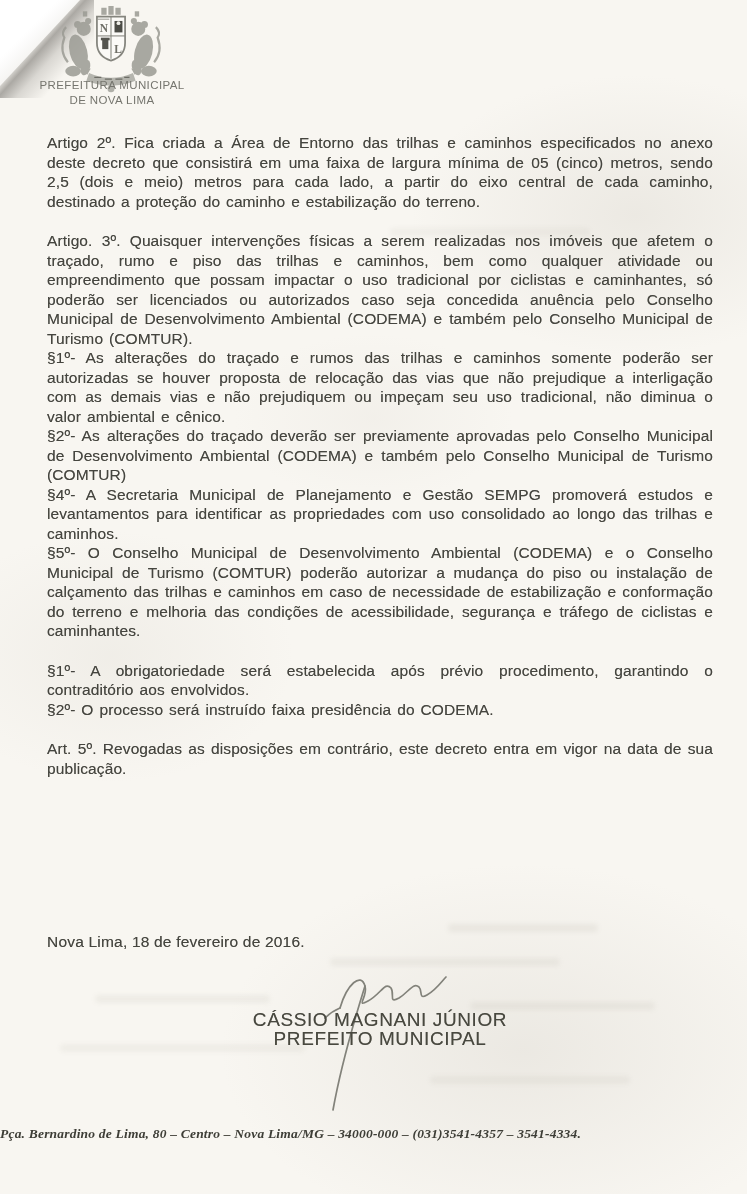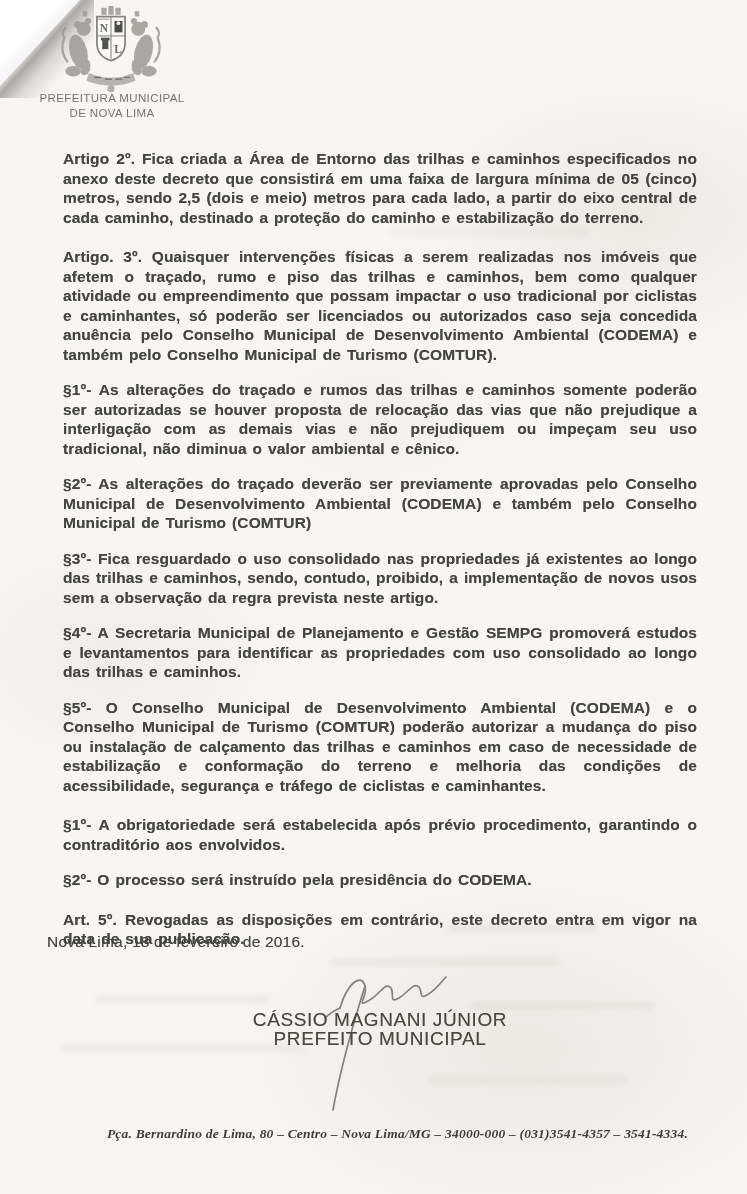--- a/index.html
+++ b/index.html
@@ -23,48 +23,48 @@
     position:absolute; top:-2px; left:-2px; width:96px; height:100px;
     background:linear-gradient(132deg, rgba(0,0,0,0) 40%, rgba(95,92,87,0.50) 48%, rgba(130,127,122,0.26) 58%, rgba(150,147,142,0) 73%);
   }
   .fold-flap {
     position:absolute; top:0; left:0; width:80px; height:86px;
     clip-path:polygon(0 0, 100% 0, 0 100%);
     background:linear-gradient(135deg, #ffffff 35%, #eceae6 68%, #c6c4bf 100%);
   }
   .emblem { position:absolute; left:52px; top:6px; width:118px; height:88px; filter:blur(0.3px); }
   .org {
-    position:absolute; left:18px; top:91px; width:188px;
+    position:absolute; left:18px; top:78px; width:188px;
     text-align:center; font-size:11.5px; line-height:15px;
     color:#75756e; letter-spacing:0.4px;
   }
   .body-text {
     position:absolute; left:47px; top:133px; width:666px;
     font-size:15.5px; line-height:19.5px;
     text-align:justify; word-spacing:1.5px; letter-spacing:0.1px;
     color:#45453f;
     text-shadow:0 0 0.35px rgba(70,70,64,0.55);
   }
-  .para { margin:16px;font-weight:bold; }
+  .para { margin:0; }
   .gap-after { margin-bottom:20px; }
   .date-line {
     position:absolute; top:933px; left:47px; width:666px;
     text-align:left; font-size:15.5px; letter-spacing:0.2px;
     text-shadow:0 0 0.35px rgba(70,70,64,0.55);
   }
   .sig-block {
     position:absolute; top:1010px; left:47px; width:666px;
     text-align:center; font-size:19px; line-height:19px;
     letter-spacing:0.6px; color:#48483f;
     text-shadow:0 0 0.35px rgba(70,70,64,0.5);
   }
   .signature-svg { position:absolute; left:285px; top:948px; width:190px; height:168px; }
   .footer-line {
     position:absolute; top:1126px; left:0; width:688px;
-    text-align:right;
+    text-align:left;
     font-family:"Liberation Serif","DejaVu Serif",serif;
     font-style:italic; font-weight:bold;
     font-size:13.5px; color:#3e3e37; letter-spacing:0.2px;
   }
   .ghost {
     position:absolute; height:8px; border-radius:4px;
     background:#8a8575; filter:blur(2.5px);
   }
   .emblem text { font-family:"Liberation Serif","DejaVu Serif",serif; }
 </style>
@@ -134,25 +134,24 @@
   <div class="org">
     <div>PREFEITURA MUNICIPAL</div>
     <div>DE NOVA LIMA</div>
   </div>
 
   <div class="body-text">
     <p class="para gap-after">Artigo 2º. Fica criada a Área de Entorno das trilhas e caminhos especificados no anexo deste decreto que consistirá em uma faixa de largura mínima de 05 (cinco) metros, sendo 2,5 (dois e meio) metros para cada lado, a partir do eixo central de cada caminho, destinado a proteção do caminho e estabilização do terreno.</p>
     <p class="para">Artigo. 3º. Quaisquer intervenções físicas a serem realizadas nos imóveis que afetem o traçado, rumo e piso das trilhas e caminhos, bem como qualquer atividade ou empreendimento que possam impactar o uso tradicional por ciclistas e caminhantes, só poderão ser licenciados ou autorizados caso seja concedida anuência pelo Conselho Municipal de Desenvolvimento Ambiental (CODEMA) e também pelo Conselho Municipal de Turismo (COMTUR).</p>
     <p class="para">§1º- As alterações do traçado e rumos das trilhas e caminhos somente poderão ser autorizadas se houver proposta de relocação das vias que não prejudique a interligação com as demais vias e não prejudiquem ou impeçam seu uso tradicional, não diminua o valor ambiental e cênico.</p>
     <p class="para">§2º- As alterações do traçado deverão ser previamente aprovadas pelo Conselho Municipal de Desenvolvimento Ambiental (CODEMA) e também pelo Conselho Municipal de Turismo (COMTUR)</p>
-    <p class="para">§3º- Fica resguardado o uso consolidado nas propriedades já existentes ao longo das trilhas e caminhos, sendo, contudo, proibido, a implementação de novos usos sem a observação da regra prevista neste artigo.</p>
     <p class="para">§4º- A Secretaria Municipal de Planejamento e Gestão SEMPG promoverá estudos e levantamentos para identificar as propriedades com uso consolidado ao longo das trilhas e caminhos.</p>
     <p class="para gap-after">§5º- O Conselho Municipal de Desenvolvimento Ambiental (CODEMA) e o Conselho Municipal de Turismo (COMTUR) poderão autorizar a mudança do piso ou instalação de calçamento das trilhas e caminhos em caso de necessidade de estabilização e conformação do terreno e melhoria das condições de acessibilidade, segurança e tráfego de ciclistas e caminhantes.</p>
     <p class="para">§1º- A obrigatoriedade será estabelecida após prévio procedimento, garantindo o contraditório aos envolvidos.</p>
-    <p class="para gap-after">§2º- O processo será instruído pela presidência do CODEMA.</p>
+    <p class="para gap-after">§2º- O processo será instruído faixa presidência do CODEMA.</p>
     <p class="para">Art. 5º. Revogadas as disposições em contrário, este decreto entra em vigor na data de sua publicação.</p>
   </div>
 
   <div class="date-line">Nova Lima, 18 de fevereiro de 2016.</div>
 
   <div class="ghost" style="top:228px; left:390px; width:200px; opacity:0.07;"></div>
   <div class="ghost" style="top:924px; left:448px; width:150px; opacity:0.10;"></div>
   <div class="ghost" style="top:958px; left:330px; width:230px; opacity:0.09;"></div>
   <div class="ghost" style="top:995px; left:95px; width:175px; opacity:0.09;"></div>
   <div class="ghost" style="top:1002px; left:470px; width:185px; opacity:0.09;"></div>

